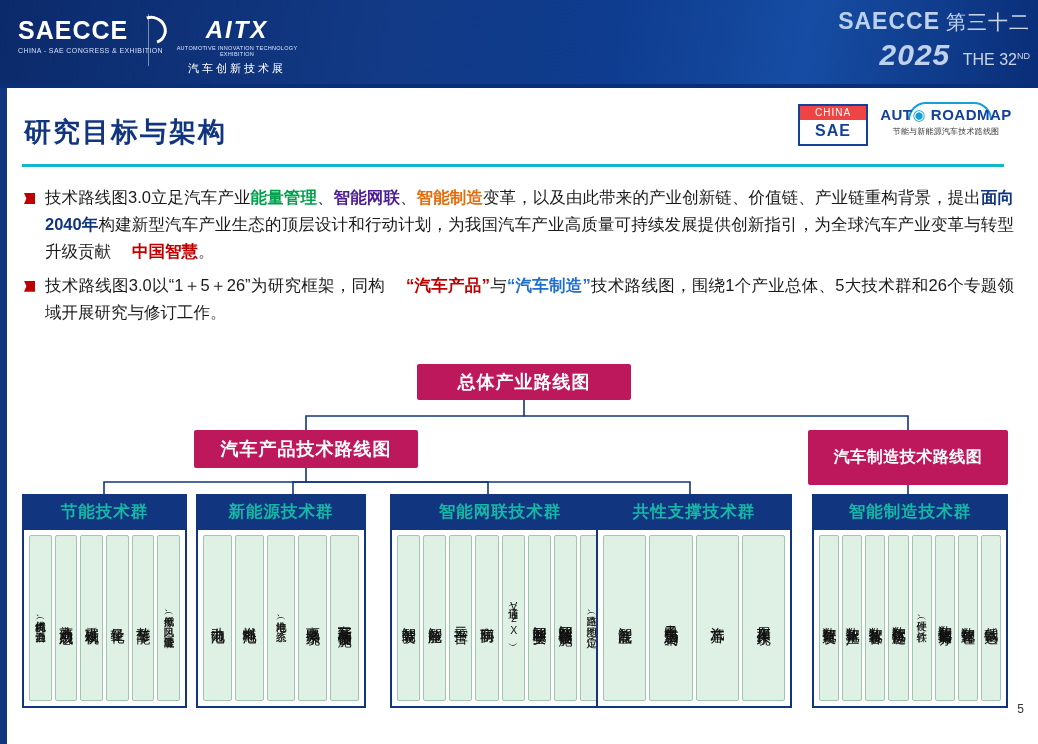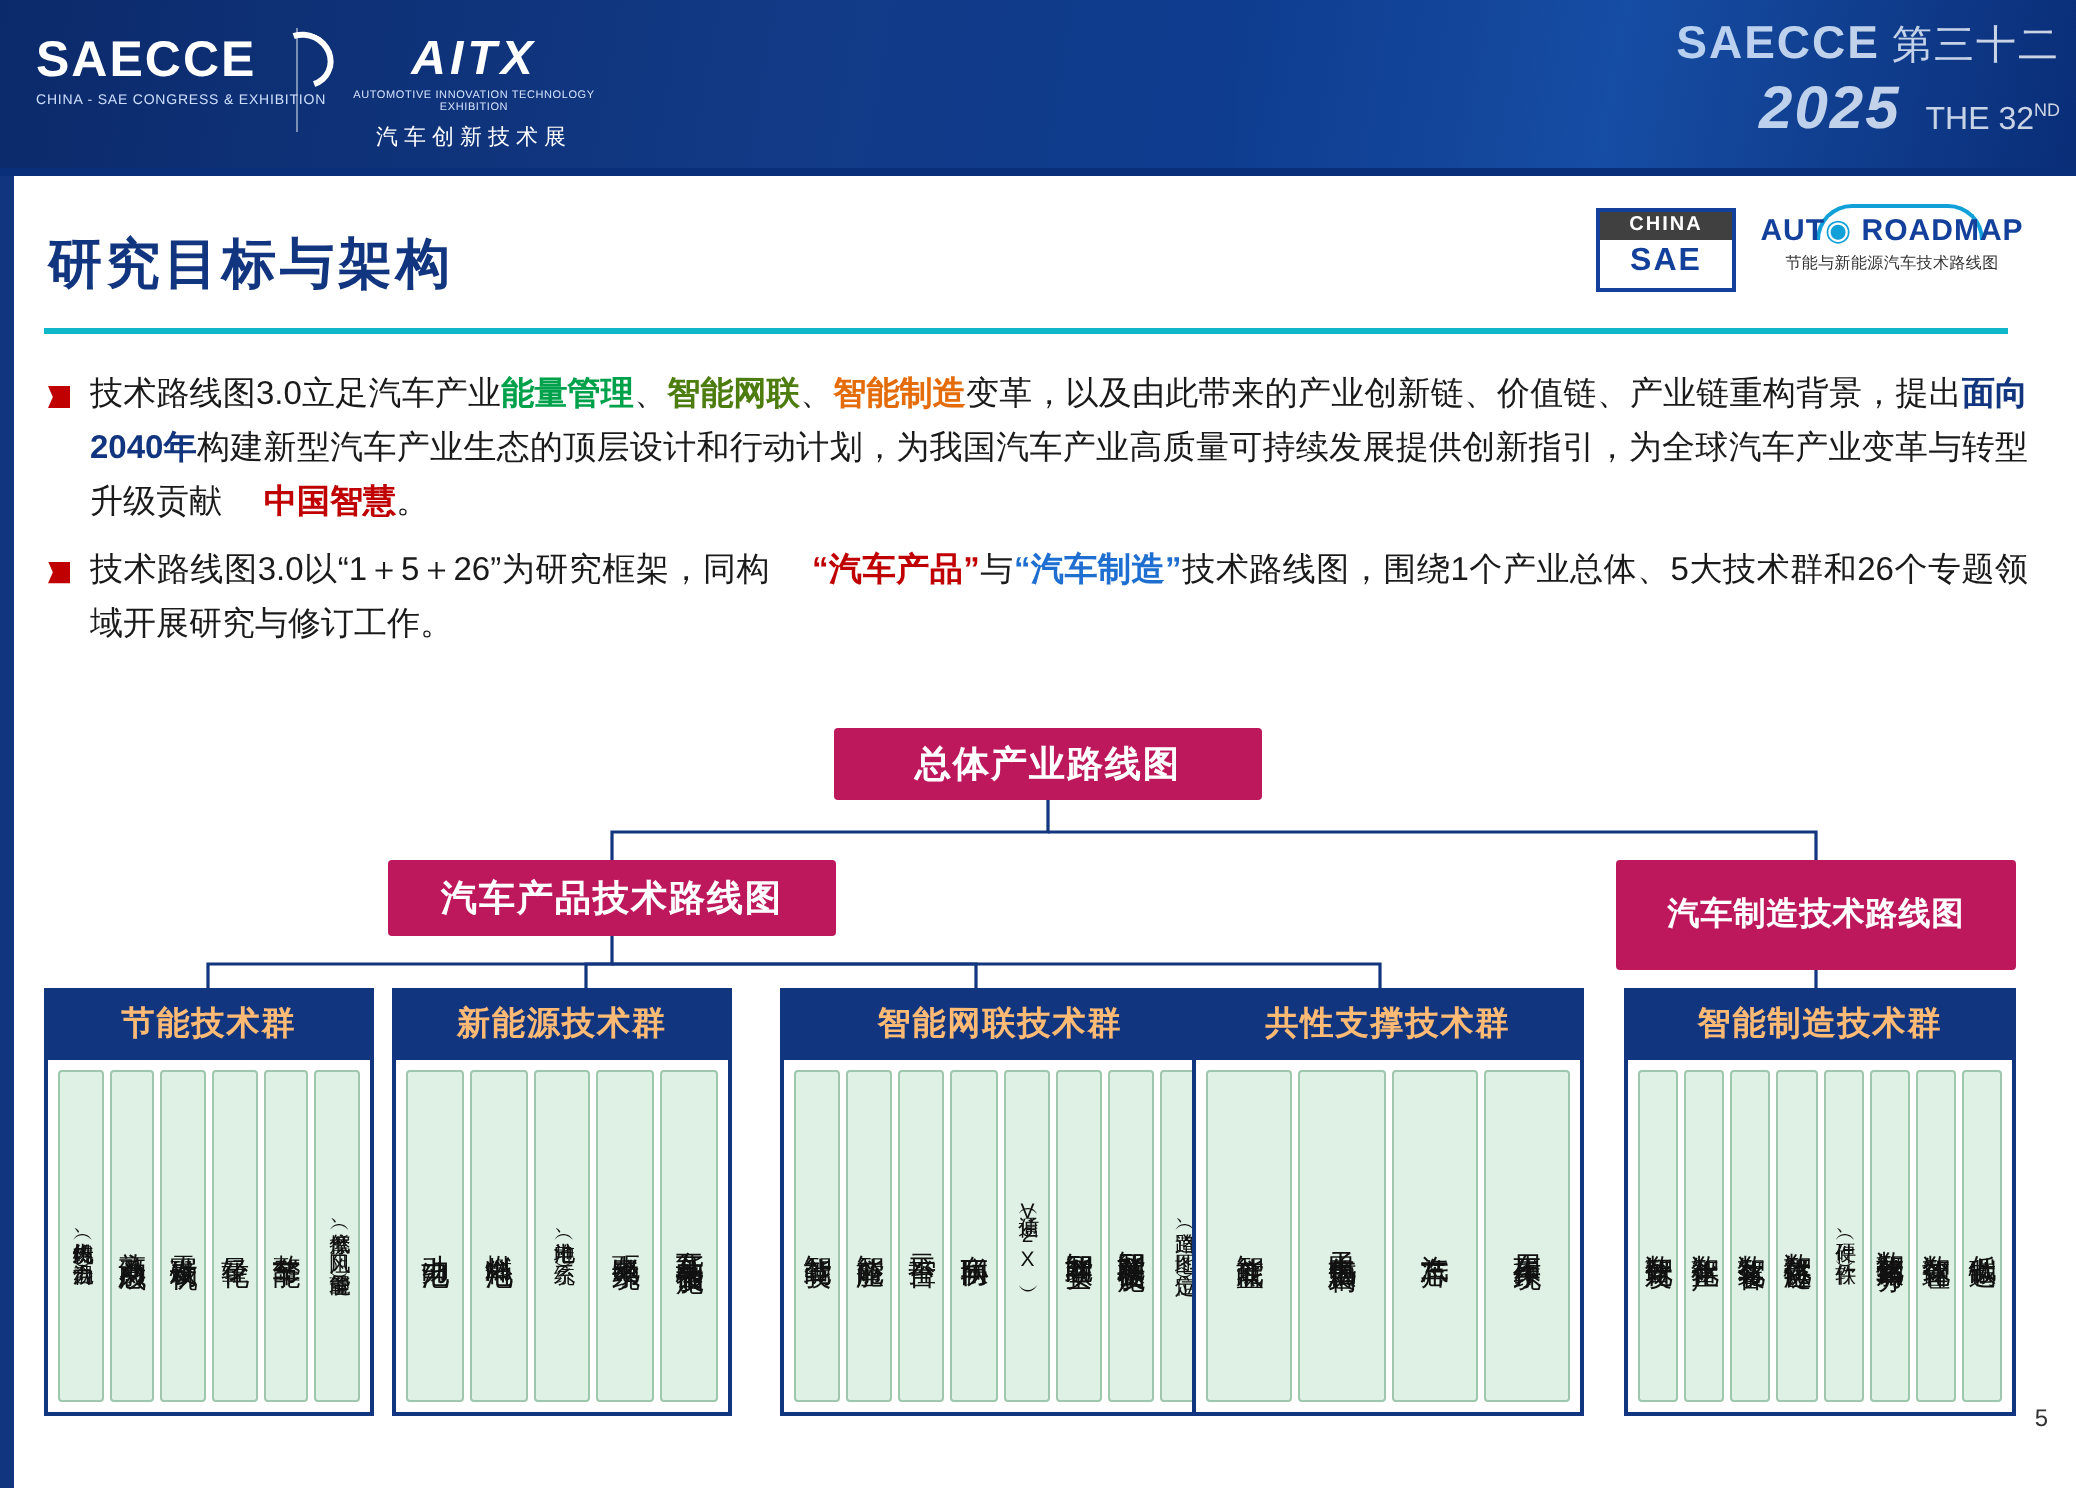--- a/index.html
+++ b/index.html
@@ -56,58 +56,58 @@
   .slide { position:absolute; left:0; top:88px; width:1038px; height:656px; background:#fff; }
   .left-bar { position:absolute; left:0; top:0; width:7px; height:656px; background:#12357f; }
 
   .title { position:absolute; left:24px; top:26px; font-size:27px; font-weight:bold; color:#12357f; letter-spacing:2px;}
   .title-rule { position:absolute; left:22px; top:76px; width:982px; height:3px; background:#0fb7c8; }
 
   .logo-sae {
     position:absolute; left:798px; top:16px; width:70px; height:42px;
     border:2px solid #13409b; background:#fff; text-align:center; line-height:1;
   }
-  .logo-sae .top { background:#404040; color:#fff; font-size:10px; font-weight:bold; padding:2px 0 2px; letter-spacing:1px;}
+  .logo-sae .top { background:#ef4444; color:#fff; font-size:10px; font-weight:normal; padding:2px 0 2px; letter-spacing:1px;}
   .logo-sae .bot { color:#13409b; font-size:16px; font-weight:bold; padding-top:3px; letter-spacing:1px;}
   .logo-roadmap { position:absolute; left:876px; top:18px; width:140px; text-align:center;}
   .logo-roadmap .r1 { font-size:15px; font-weight:bold; color:#13409b; letter-spacing:.5px; }
   .logo-roadmap .r1 .car { color:#12a0d8; }
   .logo-roadmap .r2 { font-size:8px; color:#333; margin-top:2px; letter-spacing:.2px;}
   .roadmap-arc {
     position:absolute; left:908px; top:14px; width:84px; height:18px;
     border:2px solid #12a0d8; border-bottom:none;
     border-radius:42px 42px 0 0;
   }
 
   
   .bullets { position:absolute; left:24px; top:96px; width:990px; }
   .bullet { display:flex; align-items:flex-start; margin-bottom:6px; }
   .bullet .sq { width:11px; height:11px; background:#c00000; margin-top:9px; margin-right:10px; flex:none;
                 clip-path:polygon(0 0,100% 0,100% 100%,0 100%,22% 50%); }
   .bullet .txt { font-size:16.5px; line-height:1.65; color:#1a1a1a; text-align:justify; }
   .g { color:#00a14b; font-weight:bold; }
-  .b { color:#4d7c0f; font-weight:bold; }
+  .b { color:#4c1d95; font-weight:bold; }
   .o { color:#e46c0a; font-weight:bold; }
   .r { color:#c00000; font-weight:bold;padding-left:21px; }
   .nb { color:#12357f; font-weight:bold; }
   .bl { color:#1f6fd0; font-weight:bold; }
 
   
   .diagram { position:absolute; left:0; top:276px; width:1038px; height:380px; }
   .node {
     position:absolute; background:#be185d; color:#fff; text-align:center;
     font-weight:bold; border-radius:2px; display:flex; align-items:center; justify-content:center;
   }
   .node.top   { left:417px; top:0px;   width:214px; height:36px; font-size:18px; letter-spacing:1px;}
   .node.prod  { left:194px; top:66px;  width:224px; height:38px; font-size:18px; letter-spacing:1px;}
   .node.manu  { left:808px; top:66px;  width:200px; height:55px; font-size:16px; letter-spacing:.5px;}
 
   .group { position:absolute; top:130px; }
   .group .head {
-    background:#12357f; color:#fdba74; font-size:16.5px; font-weight:bold;
+    background:#12357f; color:#14b8a6; font-size:16.5px; font-weight:bold;
     height:36px; display:flex; align-items:center; justify-content:center; letter-spacing:1px;
   }
   .group .body {
     border:2px solid #12357f; border-top:none; height:178px; display:flex; gap:3px; padding:5px;
     background:#fff;
   }
   .cell {
     flex:1; background:#dff0e4; border:1px solid #9ec7ad; border-radius:2px;
     display:flex; align-items:center; justify-content:center; padding:5px 0;
   }

